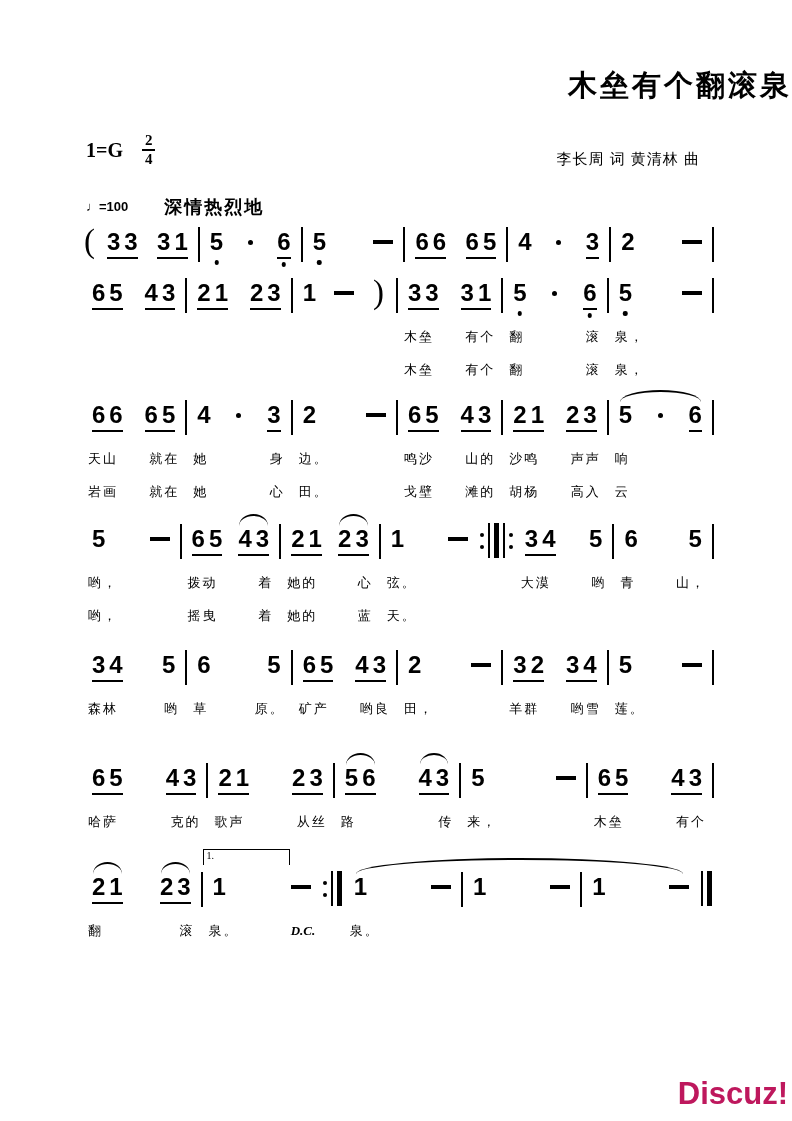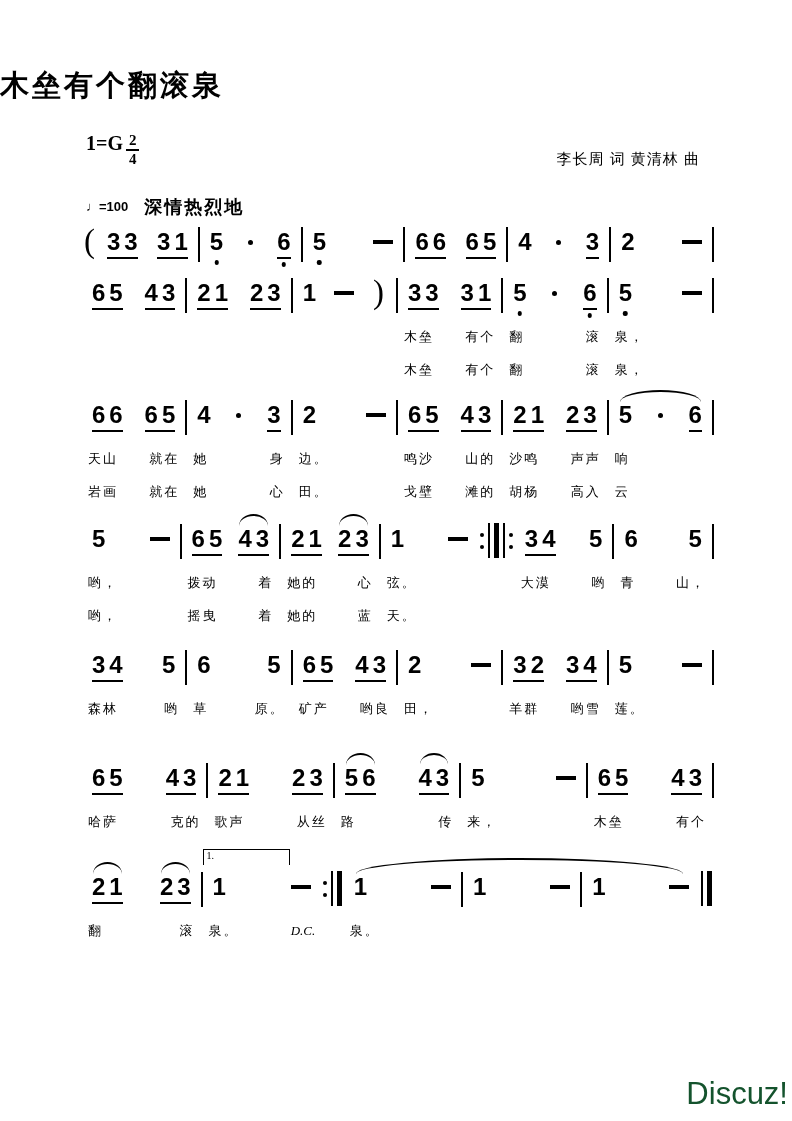--- a/index.html
+++ b/index.html
@@ -1,26 +1,26 @@
 <!DOCTYPE html>
 <html><head>
 <meta charset="utf-8">
 <style>
   html,body{margin:0;padding:0;background:#fff;}
   .page{position:relative;width:792px;height:1121px;background:#fff;color:#000;overflow:hidden;
         font-family:"Liberation Sans",sans-serif;}
   
-  .title{padding-top:66px;text-align:left;font-size:29px;font-weight:bold;letter-spacing:3px;}
+  .title{padding-top:66px;text-align:right;font-size:29px;font-weight:bold;letter-spacing:3px;}
   .meta-row{display:flex;justify-content:space-between;align-items:flex-end;margin:26px 92px 0 86px;}
-  .keysig{display:flex;gap:3px;font-family:"Liberation Serif",serif;
+  .keysig{display:flex;align-items:center;gap:19px;font-family:"Liberation Serif",serif;
           font-weight:bold;font-size:20px;}
   .frac{display:inline-flex;flex-direction:column;align-items:center;font-size:15px;line-height:1.15;}
   .frac .num{border-bottom:2px solid #000;padding:0 3px;}
   .credits{font-family:Liberation Sans, sans-serif;font-size:15px;letter-spacing:1px;}
-  .tempo-row{margin:26px 10px 8px 86px;display:flex;align-items:center;gap:16px;}
+  .tempo-row{margin:26px 10px 8px 86px;display:flex;align-items:center;gap:36px;}
   .tempo{font-size:13px;font-weight:bold;}
   .expression{font-size:18px;font-weight:bold;letter-spacing:2px;}
   
   .score{margin:10px 78px 0 82px;}
   .system{position:relative;}
   .system:nth-child(1){margin-bottom:18px;}
   .system:nth-child(2){margin-bottom:20px;}
   .system:nth-child(3){margin-bottom:22px;}
   .system:nth-child(4){margin-bottom:24px;}
   .system:nth-child(5){margin-bottom:44px;}
@@ -54,23 +54,23 @@
   .bline.thin{width:2px;}
   .bline.thick{width:4.5px;}
   .volta{position:absolute;top:-25px;left:0;width:72%;height:15px;
          border:1.6px solid #000;border-bottom:none;}
   .volta b{position:absolute;top:0;left:3px;font-weight:normal;font-size:10px;line-height:1.1;
            font-family:"Liberation Serif",serif;}
   .lyr{display:flex;justify-content:space-between;padding:0 6px;margin-top:13px;height:24px;
        font-family:"Liberation Serif",serif;font-size:13px;line-height:24px;white-space:nowrap;}
   .lyr + .lyr{margin-top:9px;}
   .lw{letter-spacing:2px;}
-  .lw.dc{font-family:"Liberation Serif",serif;font-style:italic;font-weight:normal;letter-spacing:0;margin-left:12px;}
+  .lw.dc{font-family:"Liberation Serif",serif;font-style:italic;font-weight:bold;letter-spacing:0;margin-left:12px;}
   
-  .watermark{position:absolute;right:4px;bottom:9px;font-size:31px;font-weight:normal;color:#14532d;}
+  .watermark{position:absolute;right:4px;bottom:9px;font-size:31px;font-weight:bold;color:#be185d;}
 </style>
 </head>
 <body>
 
 <div class="page">
   <div class="title">木垒有个翻滚泉</div>
 
   <div class="meta-row">
     <div class="keysig">
       <span>1=G</span>

